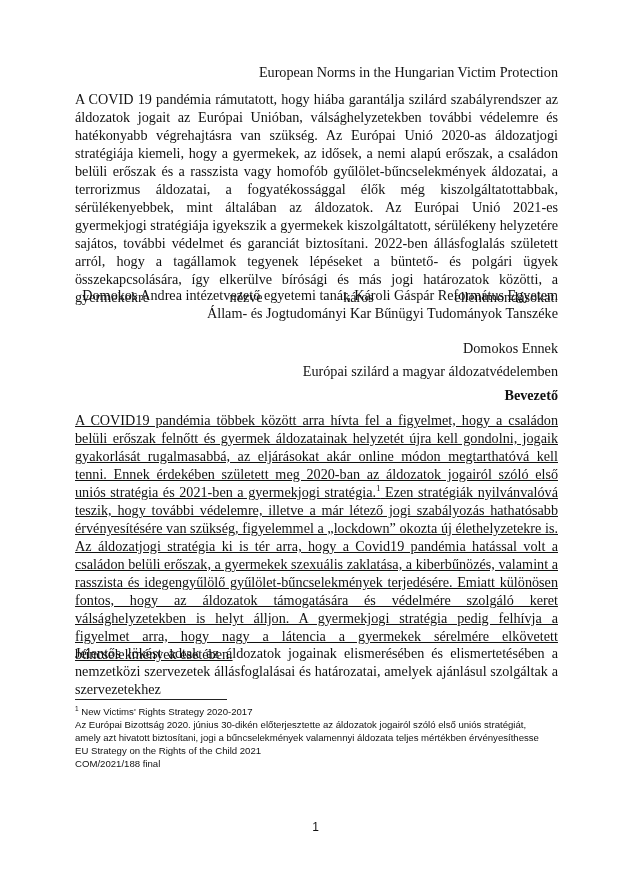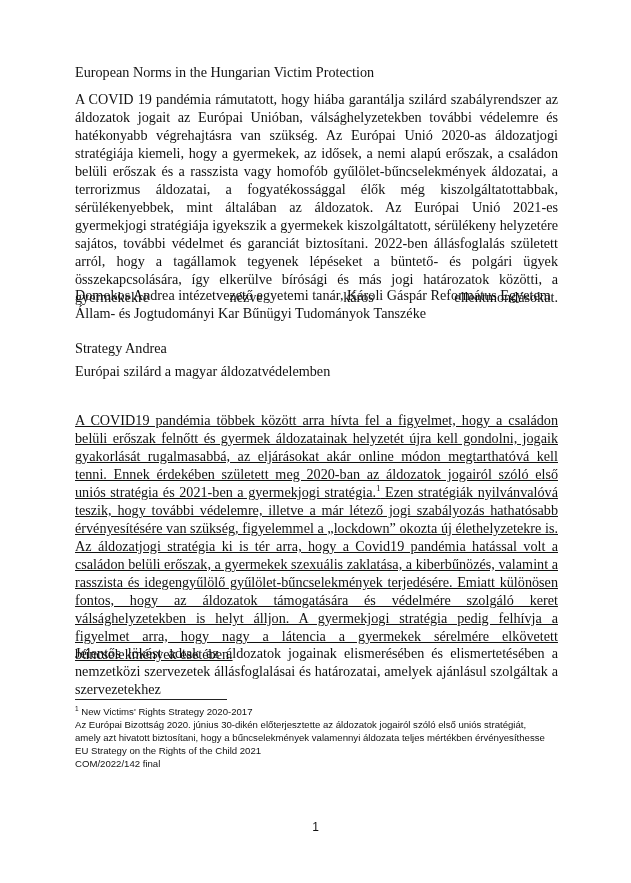--- a/index.html
+++ b/index.html
@@ -1,53 +1,54 @@
 <!DOCTYPE html>
 <html><head>
 <meta charset="utf-8">
 <style>
   html, body { margin: 0; padding: 0; background: #ffffff; }
   body { width: 631px; height: 883px; position: relative; overflow: hidden; color: #111; }
   .page { position: absolute; left: 0; top: 0; width: 631px; height: 883px; background: #fff; }
   .serif { font-family: "Liberation Serif", "DejaVu Serif", serif; font-size: 14.2px; line-height: 18px; }
-  .blk { position: absolute; left: 75px; width: 483px; margin: 0; }
+  .blk { position: absolute; left: 75px; width: 483px; margin: 0; text-align: right; }
   .just { text-align: justify; text-decoration: underline; }
   .just-last { text-align: justify; text-align-last: justify; }
   .bold { font-weight: bold; }
   sup { font-size: 9px; line-height: 0; vertical-align: 6px; }
   .fn-rule { position: absolute; left: 75px; top: 699px; width: 152px; height: 1px; background: #222; }
   .fn { position: absolute; left: 75px; width: 500px; font-family: "Liberation Sans", "DejaVu Sans", sans-serif; font-size: 9.6px; line-height: 13px; color: #111; }
   .fn sup { font-size: 6.5px; vertical-align: 4px; }
   .pnum { position: absolute; left: 0; width: 631px; top: 820px; text-align: center; font-family: "Liberation Sans", "DejaVu Sans", sans-serif; font-size: 12px; }
 </style>
 </head>
 <body>
 
 <div class="page">
 
   <p class="blk serif" style="top:63px;">European Norms in the Hungarian Victim Protection</p>
 
   <p class="blk serif just-last" style="top:90px;">A COVID 19 pandémia rámutatott, hogy hiába garantálja szilárd szabályrendszer az áldozatok jogait az Európai Unióban, válsághelyzetekben további védelemre és hatékonyabb végrehajtásra van szükség. Az Európai Unió 2020-as áldozatjogi stratégiája kiemeli, hogy a gyermekek, az idősek, a nemi alapú erőszak, a családon belüli erőszak és a rasszista vagy homofób gyűlölet-bűncselekmények áldozatai, a terrorizmus áldozatai, a fogyatékossággal élők még kiszolgáltatottabbak, sérülékenyebbek, mint általában az áldozatok. Az Európai Unió 2021-es gyermekjogi stratégiája igyekszik a gyermekek kiszolgáltatott, sérülékeny helyzetére sajátos, további védelmet és garanciát biztosítani. 2022-ben állásfoglalás született arról, hogy a tagállamok tegyenek lépéseket a büntető- és polgári ügyek összekapcsolására, így elkerülve bírósági és más jogi határozatok közötti, a gyermekekre nézve káros ellentmondásokat.</p>
 
   <p class="blk serif" style="top:286px;">Domokos Andrea intézetvezető egyetemi tanár, Károli Gáspár Református Egyetem Állam- és Jogtudományi Kar Bűnügyi Tudományok Tanszéke</p>
 
-  <p class="blk serif" style="top:339px;">Strategy Andrea</p>
+  <p class="blk serif" style="top:339px;">Domokos Ennek</p>
 
   <p class="blk serif" style="top:362px;">Európai szilárd a magyar áldozatvédelemben</p>
 
+  <p class="blk serif bold" style="top:386px;">Bevezető</p>
 
   <p class="blk serif just" style="top:411px;"><span>A COVID19 pandémia többek között arra hívta fel a figyelmet, hogy a családon belüli erőszak felnőtt és gyermek áldozatainak helyzetét újra kell gondolni, jogaik gyakorlását rugalmasabbá, az eljárásokat akár online módon megtarthatóvá kell tenni. Ennek érdekében született meg 2020-ban az áldozatok jogairól szóló első uniós stratégia és 2021-ben a gyermekjogi stratégia.</span><sup>1</sup> <span>Ezen stratégiák nyilvánvalóvá teszik, hogy további védelemre, illetve a már létező jogi szabályozás hathatósabb érvényesítésére van szükség, figyelemmel a „lockdown” okozta új élethelyzetekre is. Az áldozatjogi stratégia ki is tér arra, hogy a Covid19 pandémia hatással volt a családon belüli erőszak, a gyermekek szexuális zaklatása, a kiberbűnözés, valamint a rasszista és idegengyűlölő gyűlölet-bűncselekmények terjedésére. Emiatt különösen fontos, hogy az áldozatok támogatására és védelmére szolgáló keret válsághelyzetekben is helyt álljon. A gyermekjogi stratégia pedig felhívja a figyelmet arra, hogy nagy a látencia a gyermekek sérelmére elkövetett bűncselekmények esetében.</span></p>
 
 
   <p class="blk serif just-last" style="top:620px;margin-top:24px;">Jelentős lökést adtak az áldozatok jogainak elismerésében és elismertetésében a nemzetközi szervezetek állásfoglalásai és határozatai, amelyek ajánlásul szolgáltak a szervezetekhez</p>
 
   <div class="fn-rule"></div>
 
   <div class="fn" style="top:705px;">
     <div><sup>1</sup> <span>New Victims' Rights Strategy 2020-2017</span></div>
     <div>Az Európai Bizottság 2020. június 30-dikén előterjesztette az áldozatok jogairól szóló első uniós stratégiát,</div>
-    <div>amely azt hivatott biztosítani, hogy a bűncselekmények valamennyi áldozata teljes mértékben érvényesíthesse</div>
+    <div>amely azt hivatott biztosítani, jogi a bűncselekmények valamennyi áldozata teljes mértékben érvényesíthesse</div>
     <div>EU Strategy on the Rights of the Child 2021</div>
-    <div>COM/2022/142 final</div>
+    <div>COM/2021/188 final</div>
   </div>
 
   <div class="pnum">1</div>
 </div>
 
 </body></html>

